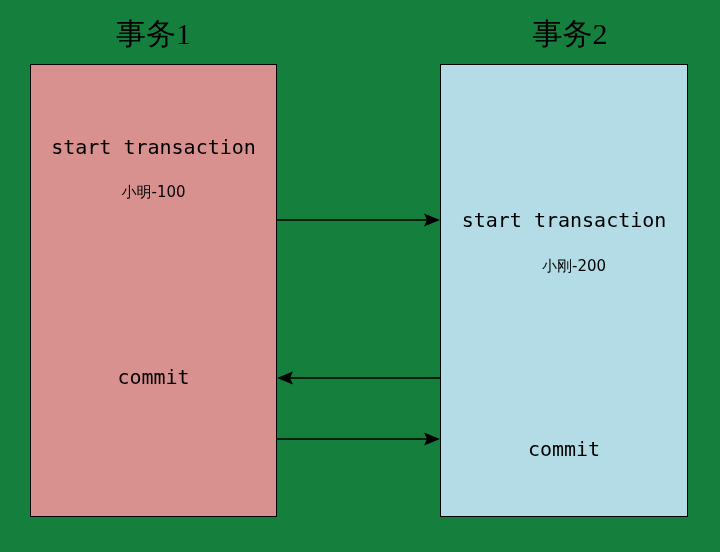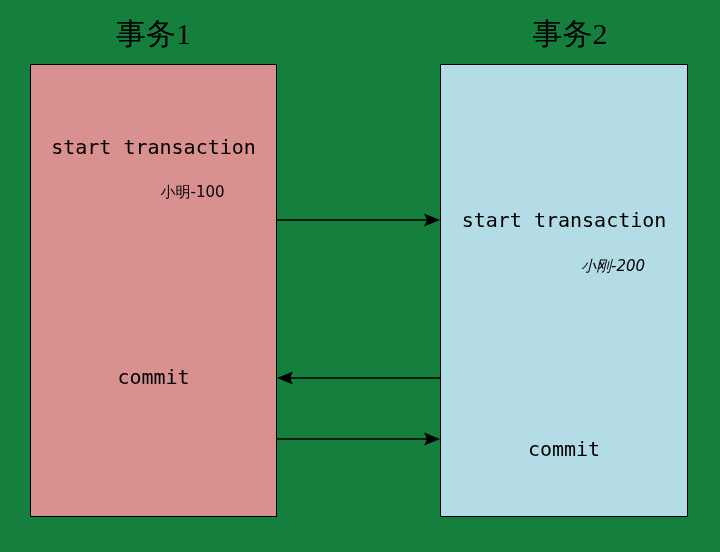--- a/index.html
+++ b/index.html
@@ -61,31 +61,30 @@
     text-align: center;
   }
   .stmt-cjk {
     position: absolute;
     font-family: "DejaVu Sans", "Liberation Sans", sans-serif;
     font-size: 15px;
     line-height: 25px;
     color: #000000;
     white-space: nowrap;
     text-align: center;
-    margin-left: 39px;
   }
 
   
   #tx1-start  { left: 30px; top: 137px; width: 247px; }
   #tx1-ops    { left: 30px; top: 180px; width: 247px; }
   #tx1-commit { left: 30px; top: 367px; width: 247px; }
 
   
   #tx2-start  { left: 440px; top: 210px; width: 248px; }
-  #tx2-ops    { left: 440px; top: 254px; width: 268px; font-style: italic; }
+  #tx2-ops    { left: 440px; top: 254px; width: 268px; }
   #tx2-commit { left: 440px; top: 439px; width: 248px; }
 
   
   .arrow-svg {
     position: absolute;
     left: 0;
     top: 0;
     width: 720px;
     height: 552px;
     overflow: visible;

